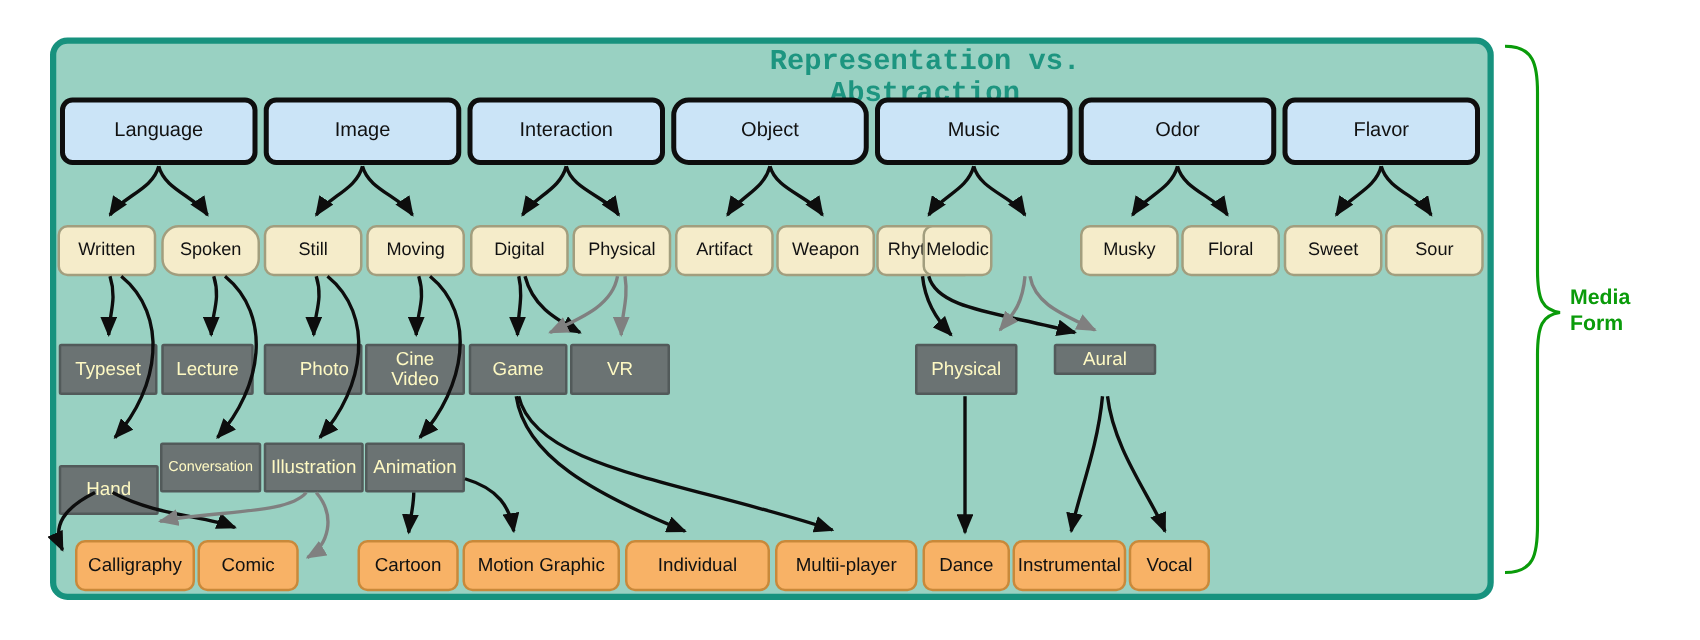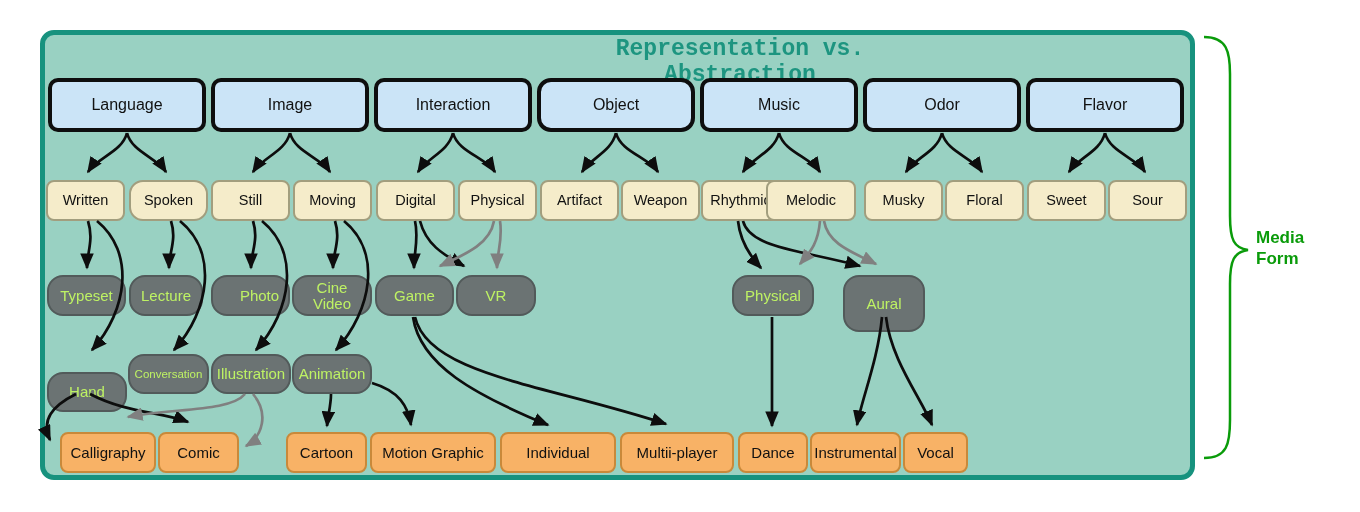--- a/index.html
+++ b/index.html
@@ -13,21 +13,21 @@
   .title{
     position:absolute;left:540px;top:36px;width:400px;text-align:center;
     font-size:23px;font-weight:bold;color:#1d9580;z-index:1;font-family:Liberation Mono, monospace;
   }
   .node{
     position:absolute;box-sizing:border-box;display:flex;align-items:center;justify-content:center;
     text-align:center;z-index:1;line-height:1.05;padding:0 2px;
   }
   .category{background:#cbe4f7;border:4px solid #0e0e0e;border-radius:10px;font-size:16px;color:#111;}
   .attribute{background:#f5ecca;border:2px solid #a29e7e;border-radius:8px;font-size:14.5px;color:#111;}
-  .medium{background:#6b7373;border:2px solid #525a5a;border-radius:16px;font-size:15px;color:#bef264;}
+  .medium{background:#6b7373;border:2px solid #525a5a;border-radius:2px;font-size:15px;color:#fef9c3;}
   .leaf{background:#f8b266;border:2px solid #c9893a;border-radius:8px;font-size:15px;color:#111;}
   .small-label{font-size:11.5px;}
   #edges{position:absolute;left:0;top:0;width:1360px;height:512px;z-index:2;pointer-events:none;}
   .media-form{
     position:absolute;left:1256px;top:227px;z-index:2;
     font-size:17px;font-weight:bold;color:#0a9b0a;line-height:21px;white-space:pre-line;
   }
 </style>
 </head>
 <body>
@@ -101,33 +101,33 @@
     <div class="node category" style="left: 1026px; top: 78px; width: 158px; height: 54px;">Flavor</div>
     <div class="node attribute" style="left: 46px; top: 180px; width: 79px; height: 41px;">Written</div>
     <div class="node attribute" style="left: 129px; top: 180px; width: 79px; height: 41px; border-radius: 14px;">Spoken</div>
     <div class="node attribute" style="left: 211px; top: 180px; width: 79px; height: 41px;">Still</div>
     <div class="node attribute" style="left: 293px; top: 180px; width: 79px; height: 41px;">Moving</div>
     <div class="node attribute" style="left: 376px; top: 180px; width: 79px; height: 41px;">Digital</div>
     <div class="node attribute" style="left: 458px; top: 180px; width: 79px; height: 41px;">Physical</div>
     <div class="node attribute" style="left: 540px; top: 180px; width: 79px; height: 41px;">Artifact</div>
     <div class="node attribute" style="left: 621px; top: 180px; width: 79px; height: 41px;">Weapon</div>
     <div class="node attribute" style="left: 701px; top: 180px; width: 79px; height: 41px;">Rhythmic</div>
-    <div class="node attribute" style="left: 766px; top: 180px; width: 90px; height: 41px;">Melodic</div>
+    <div class="node attribute" style="left: 738px; top: 180px; width: 56px; height: 41px;">Melodic</div>
     <div class="node attribute" style="left: 864px; top: 180px; width: 79px; height: 41px;">Musky</div>
     <div class="node attribute" style="left: 945px; top: 180px; width: 79px; height: 41px;">Floral</div>
     <div class="node attribute" style="left: 1027px; top: 180px; width: 79px; height: 41px;">Sweet</div>
     <div class="node attribute" style="left: 1108px; top: 180px; width: 79px; height: 41px;">Sour</div>
     <div class="node medium" style="left: 47px; top: 275px; width: 79px; height: 41px;">Typeset</div>
     <div class="node medium" style="left: 129px; top: 275px; width: 74px; height: 41px;">Lecture</div>
     <div class="node medium" style="left: 211px; top: 275px; width: 79px; height: 41px; padding-left: 20px;">Photo</div>
     <div class="node medium" style="left: 292px; top: 275px; width: 80px; height: 41px;">Cine Video</div>
     <div class="node medium" style="left: 375px; top: 275px; width: 79px; height: 41px;">Game</div>
     <div class="node medium" style="left: 456px; top: 275px; width: 80px; height: 41px;">VR</div>
     <div class="node medium" style="left: 732px; top: 275px; width: 82px; height: 41px;">Physical</div>
-    <div class="node medium" style="left: 843px; top: 275px; width: 82px; height: 57px;">Aural</div>
+    <div class="node medium" style="left: 843px; top: 275px; width: 82px; height: 25px;">Aural</div>
     <div class="node medium" style="left: 47px; top: 372px; width: 80px; height: 40px;">Hand</div>
     <div class="node medium small-label" style="left: 128px; top: 354px; width: 81px; height: 40px;">Conversation</div>
     <div class="node medium" style="left: 211px; top: 354px; width: 80px; height: 40px;">Illustration</div>
     <div class="node medium" style="left: 292px; top: 354px; width: 80px; height: 40px;">Animation</div>
     <div class="node leaf" style="left: 60px; top: 432px; width: 96px; height: 41px;">Calligraphy</div>
     <div class="node leaf" style="left: 158px; top: 432px; width: 81px; height: 41px;">Comic</div>
     <div class="node leaf" style="left: 286px; top: 432px; width: 81px; height: 41px;">Cartoon</div>
     <div class="node leaf" style="left: 370px; top: 432px; width: 126px; height: 41px;">Motion Graphic</div>
     <div class="node leaf" style="left: 500px; top: 432px; width: 116px; height: 41px;">Individual</div>
     <div class="node leaf" style="left: 620px; top: 432px; width: 114px; height: 41px;">Multii-player</div>

